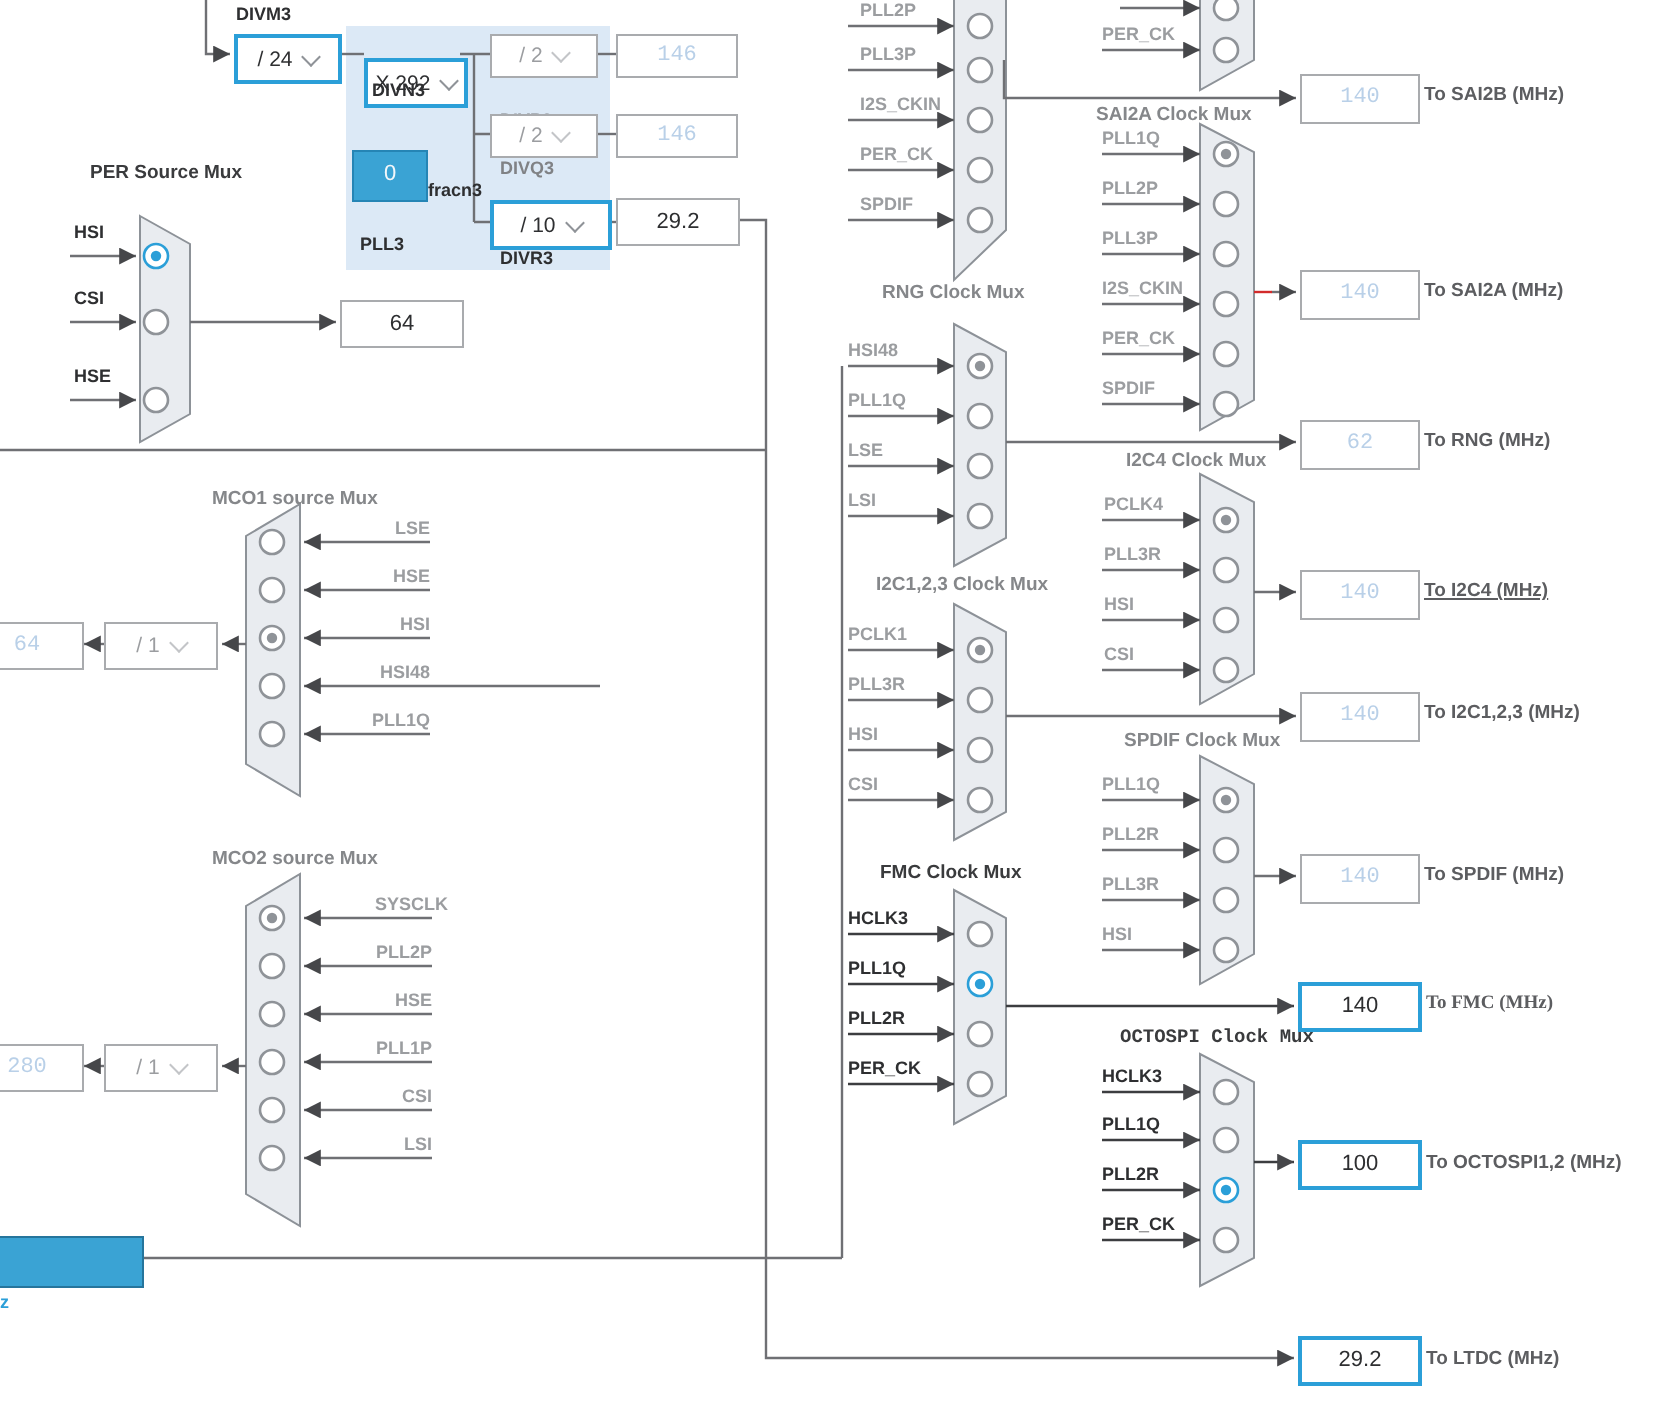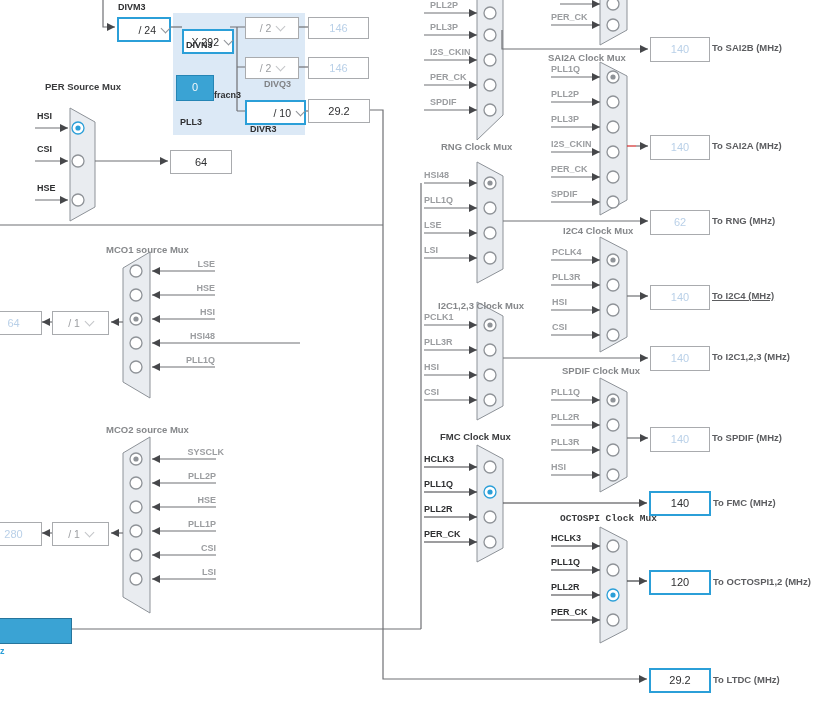--- a/index.html
+++ b/index.html
@@ -9,25 +9,25 @@
   .panel{position:absolute;background:#dce9f6;z-index:1;}
   .abs{position:absolute;z-index:3;white-space:nowrap;}
   .sig{font-size:9px;font-weight:bold;color:#9b9da0;}
   .sig.dk{color:#2e2f31;}
   .sig.med{color:#808285;}
   .title{font-size:9.5px;font-weight:bold;color:#85878a;}
   .title.dk{color:#3a3b3d;}
   .tolabel{font-size:9.5px;font-weight:bold;color:#5c5d60;}
   .valbox{position:absolute;z-index:3;border:1px solid #a9abae;background:#fff;
     font-size:11px;color:#2e2f31;text-align:center;line-height:20px;}
-  .valbox.dim{color:#b9d0e8;}
+  .valbox.dim{color:#b9d0e8;font-family:Liberation Mono, monospace;}
   .valbox.blue{border:2px solid var(--c-accent,#2b9fd8);line-height:20px;}
   .dd{position:absolute;z-index:3;background:#fff;border:1px solid #a9abae;
     font-size:10.5px;color:#2e2f31;display:flex;align-items:center;justify-content:center;gap:6px;}
-  .dd.blue{border:2px solid var(--c-accent,#2b9fd8);justify-content:flex-end;}
+  .dd.blue{border:2px solid var(--c-accent,#2b9fd8);}
   .dd.gray{color:#9b9da0;}
   .chev{width:6px;height:6px;border-right:1.6px solid #8f9398;border-bottom:1.6px solid #8f9398;
     transform:rotate(45deg);margin-top:-3px;flex:0 0 auto;}
   .dd.gray .chev{border-color:#c3c5c8;}
   .fracbox{position:absolute;z-index:3;background:var(--c-fracn,#3aa3d4);border:1px solid #2585b5;
     color:#f2f7fa;font-size:11px;text-align:center;line-height:22px;}
   .bluebox{position:absolute;z-index:3;background:var(--c-fracn,#3aa3d4);border:1px solid #26759c;}
   .corner{font-size:9px;font-weight:bold;color:var(--c-accent,#2b9fd8);}
   svg .mux{fill:#e9ecf0;stroke:#8d9298;stroke-width:1;}
   svg .wire{stroke:#6f7074;stroke-width:1.2;fill:none;}
@@ -226,21 +226,21 @@
   <div class="dd gray" style="left:245px;top:17px;width:52px;height:20px;">
     <span>/ 2</span>
       <i class="chev"></i>
   </div>
   <span class="abs sig med" style="left:250px;top:55px;">DIVP3</span>
   <div class="valbox dim" style="left:308px;top:17px;width:59px;height:20px;">146</div>
   <div class="dd gray" style="left:245px;top:57px;width:52px;height:20px;">
     <span>/ 2</span>
       <i class="chev"></i>
   </div>
-  <span class="abs sig med" style="left:264px;top:79px;">DIVQ3</span>
+  <span class="abs sig med" style="left:250px;top:79px;">DIVQ3</span>
   <div class="valbox dim" style="left:308px;top:57px;width:59px;height:20px;">146</div>
   <div class="fracbox" style="left:176px;top:75px;width:36px;height:24px;">0</div>
   <span class="abs sig dk" style="left:214px;top:90px;">fracn3</span>
   <div class="dd blue" style="left:245px;top:100px;width:57px;height:21px;">
     <span>/ 10</span>
       <i class="chev"></i>
   </div>
   <span class="abs sig dk" style="left:250px;top:124px;">DIVR3</span>
   <div class="valbox" style="left:308px;top:99px;width:60px;height:22px;line-height:22px;">29.2</div>
   <span class="abs sig dk" style="left:180px;top:117px;">PLL3</span>
@@ -284,21 +284,21 @@
   <span class="abs sig" style="left:430px;top:47px;">I2S_CKIN</span>
   <span class="abs sig" style="left:430px;top:72px;">PER_CK</span>
   <span class="abs sig" style="left:430px;top:97px;">SPDIF</span>
 
   <span class="abs title" style="left:441px;top:141px;">RNG Clock Mux</span>
   <span class="abs sig" style="left:424px;top:170px;">HSI48</span>
   <span class="abs sig" style="left:424px;top:195px;">PLL1Q</span>
   <span class="abs sig" style="left:424px;top:220px;">LSE</span>
   <span class="abs sig" style="left:424px;top:245px;">LSI</span>
 
-  <span class="abs title" style="left:438px;top:300px;">I2C1,2,3 Clock Mux</span>
+  <span class="abs title" style="left:438px;top:287px;">I2C1,2,3 Clock Mux</span>
   <span class="abs sig" style="left:424px;top:312px;">PCLK1</span>
   <span class="abs sig" style="left:424px;top:337px;">PLL3R</span>
   <span class="abs sig" style="left:424px;top:362px;">HSI</span>
   <span class="abs sig" style="left:424px;top:387px;">CSI</span>
 
   <span class="abs title dk" style="left:440px;top:431px;">FMC Clock Mux</span>
   <span class="abs sig dk" style="left:424px;top:454px;">HCLK3</span>
   <span class="abs sig dk" style="left:424px;top:479px;">PLL1Q</span>
   <span class="abs sig dk" style="left:424px;top:504px;">PLL2R</span>
   <span class="abs sig dk" style="left:424px;top:529px;">PER_CK</span>
@@ -343,21 +343,21 @@
   <div class="valbox dim" style="left:650px;top:285px;width:58px;height:23px;line-height:23px;">140</div>
   <span class="abs tolabel" style="left:712px;top:290px;text-decoration:underline;">To I2C4 (MHz)</span>
 
   <div class="valbox dim" style="left:650px;top:346px;width:58px;height:23px;line-height:23px;">140</div>
   <span class="abs tolabel" style="left:712px;top:351px;">To I2C1,2,3 (MHz)</span>
 
   <div class="valbox dim" style="left:650px;top:427px;width:58px;height:23px;line-height:23px;">140</div>
   <span class="abs tolabel" style="left:712px;top:432px;">To SPDIF (MHz)</span>
 
   <div class="valbox blue" style="left:649px;top:491px;width:58px;height:21px;">140</div>
-  <span class="abs tolabel" style="left:713px;top:497px;">To FMC (MHz)</span>
-
-  <div class="valbox blue" style="left:649px;top:570px;width:58px;height:21px;">120</div>
+  <span class="abs tolabel" style="left:713px;top:497px;font-family:Liberation Serif, serif;">To FMC (MHz)</span>
+
+  <div class="valbox blue" style="left:649px;top:570px;width:58px;height:21px;">100</div>
   <span class="abs tolabel" style="left:713px;top:576px;">To OCTOSPI1,2 (MHz)</span>
 
   <div class="valbox blue" style="left:649px;top:668px;width:58px;height:21px;">29.2</div>
   <span class="abs tolabel" style="left:713px;top:674px;">To LTDC (MHz)</span>
 
 </div>
 
 </body></html>

